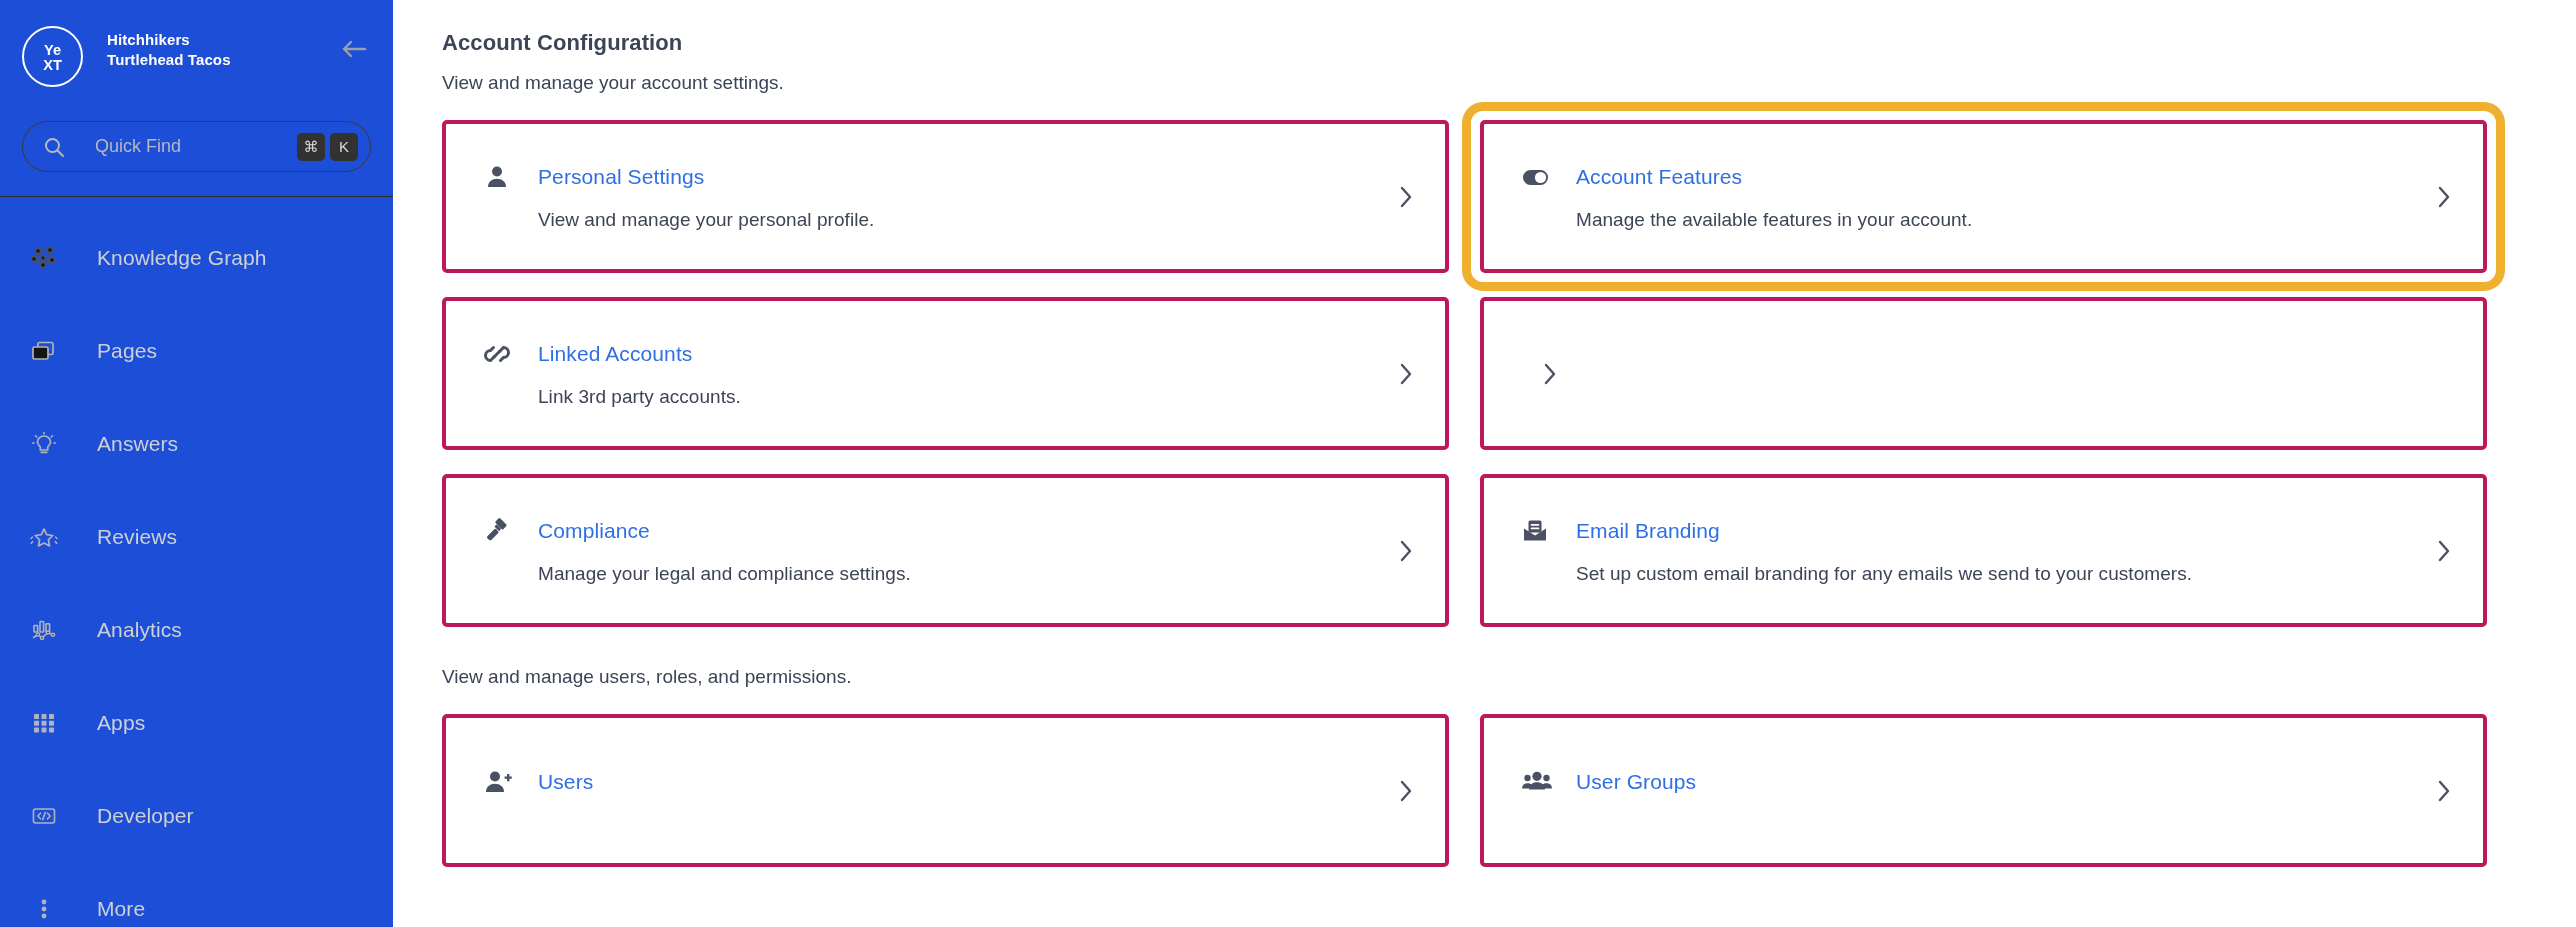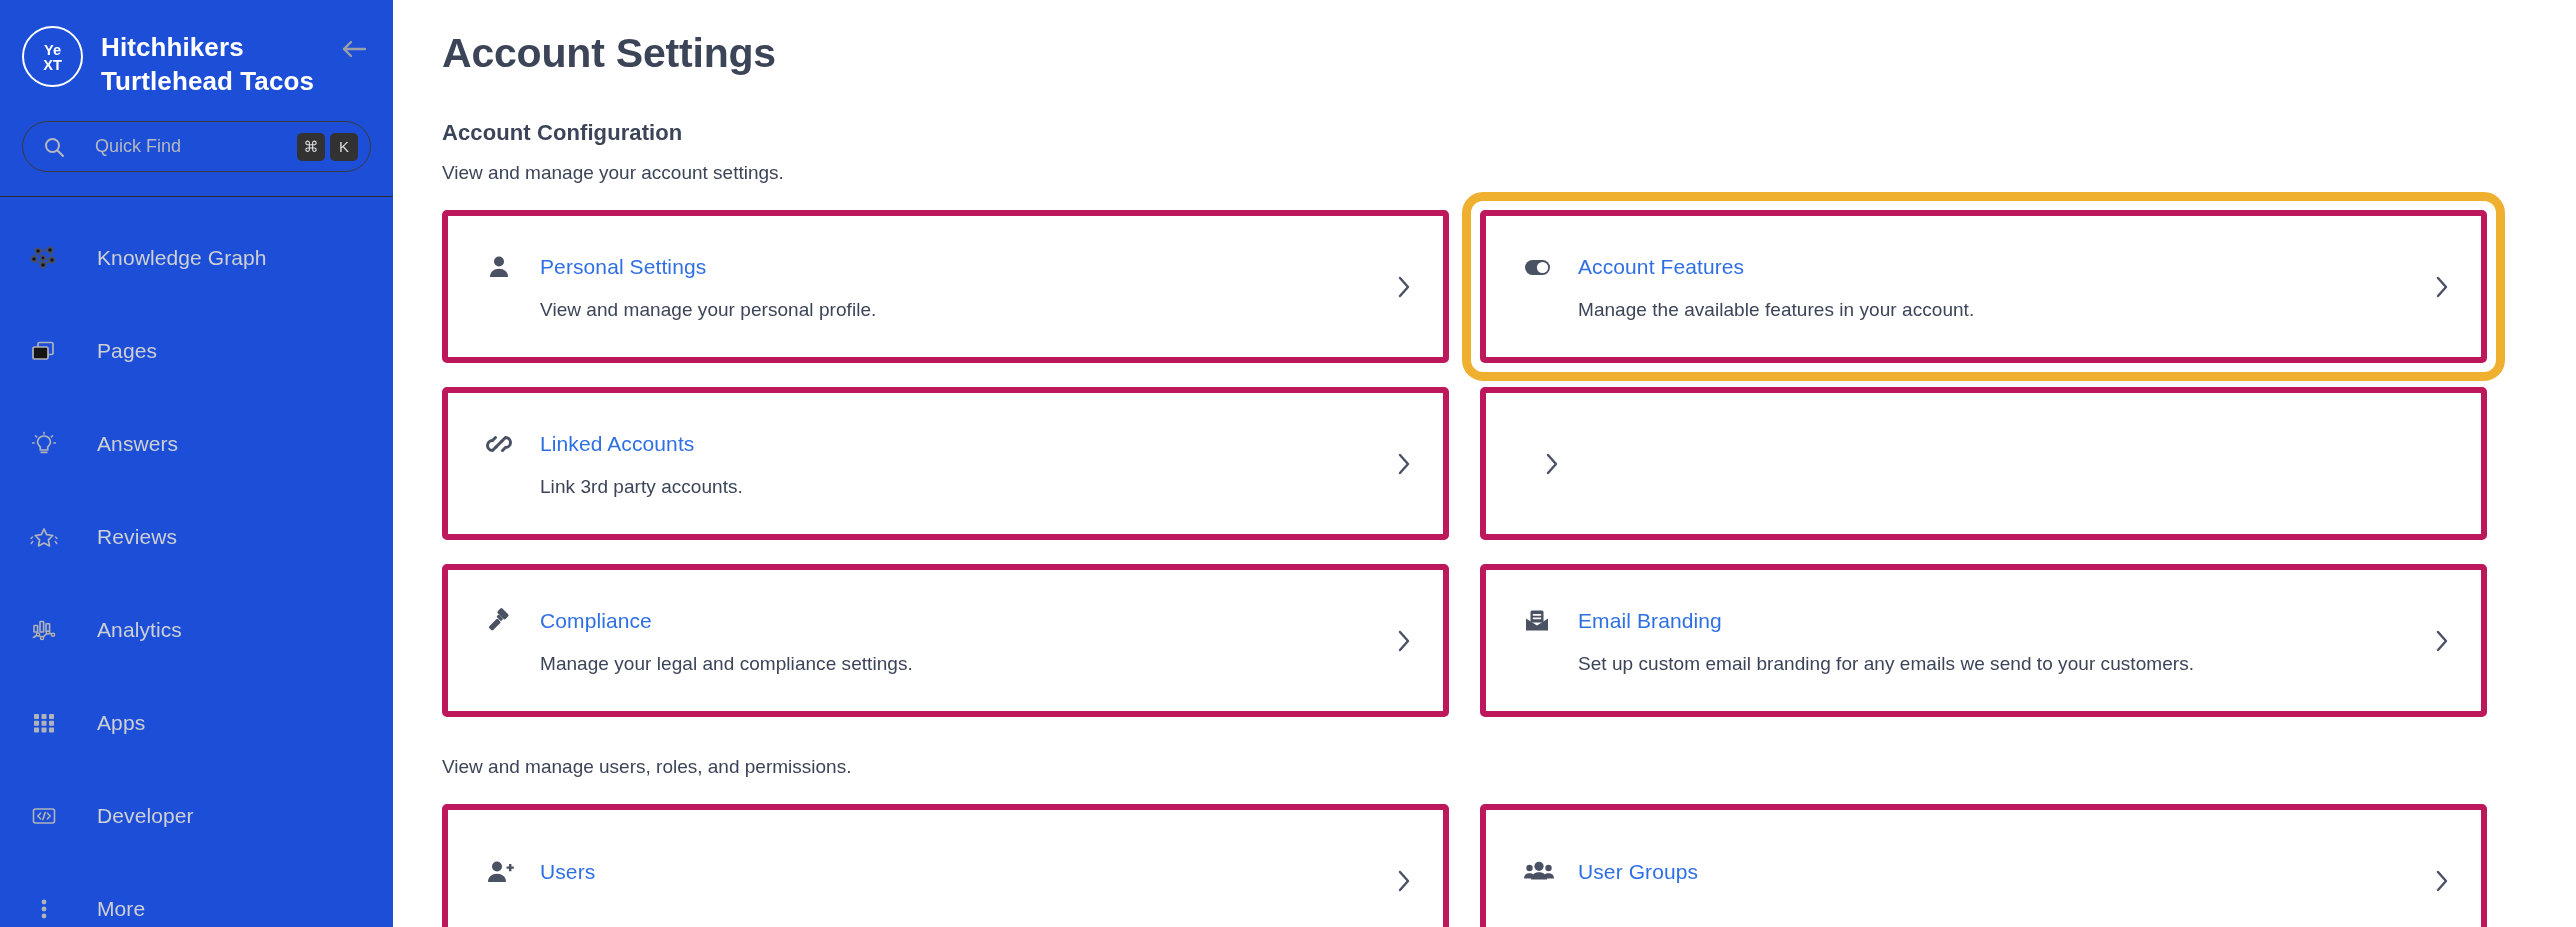--- a/index.html
+++ b/index.html
@@ -42,24 +42,24 @@
     border: 2.5px solid #ffffff;
     border-radius: 50%;
     display: flex;
     align-items: center;
     justify-content: center;
     margin-top: 2px;
   }
 
   .acct-name {
     flex: 1;
-    margin-left: 18px;
+    margin-left: 24px;
     margin-top: 6px;
     color: #ffffff;
-    font-size: 26px;
+    font-size: 15px;
     font-weight: bold;
     line-height: 1.32;
     letter-spacing: 0.1px;
   }
 
   .back-arrow {
     margin-top: 14px;
     margin-left: 10px;
     cursor: pointer;
     flex-shrink: 0;
@@ -160,21 +160,21 @@
   .card-grid {
     display: grid;
     grid-template-columns: 1fr 1fr;
     column-gap: 31px;
     row-gap: 24px;
   }
 
   .card-slot { position: relative; }
 
   .card {
-    border: 6px solid #be185d;
+    border: 4px solid #be185d;
     border-radius: 5px;
     background: #ffffff;
     height: 153px;
     display: flex;
     align-items: center;
     padding: 0 30px 0 37px;
     cursor: pointer;
     position: relative;
   }
 
@@ -385,21 +385,20 @@
           </svg>
         </span>
         <span class="nav-label">More</span>
       </div>
 
     </nav>
   </aside>
 
   <main class="main">
 
-    <h1 class="page-title">Account Settings</h1>
 
     <section>
       <h2 class="section-title">Account Configuration</h2>
       <p class="section-sub">View and manage your account settings.</p>
 
       <div class="card-grid">
 
         <div class="card-slot">
           <div class="card">
             <div class="card-body">

